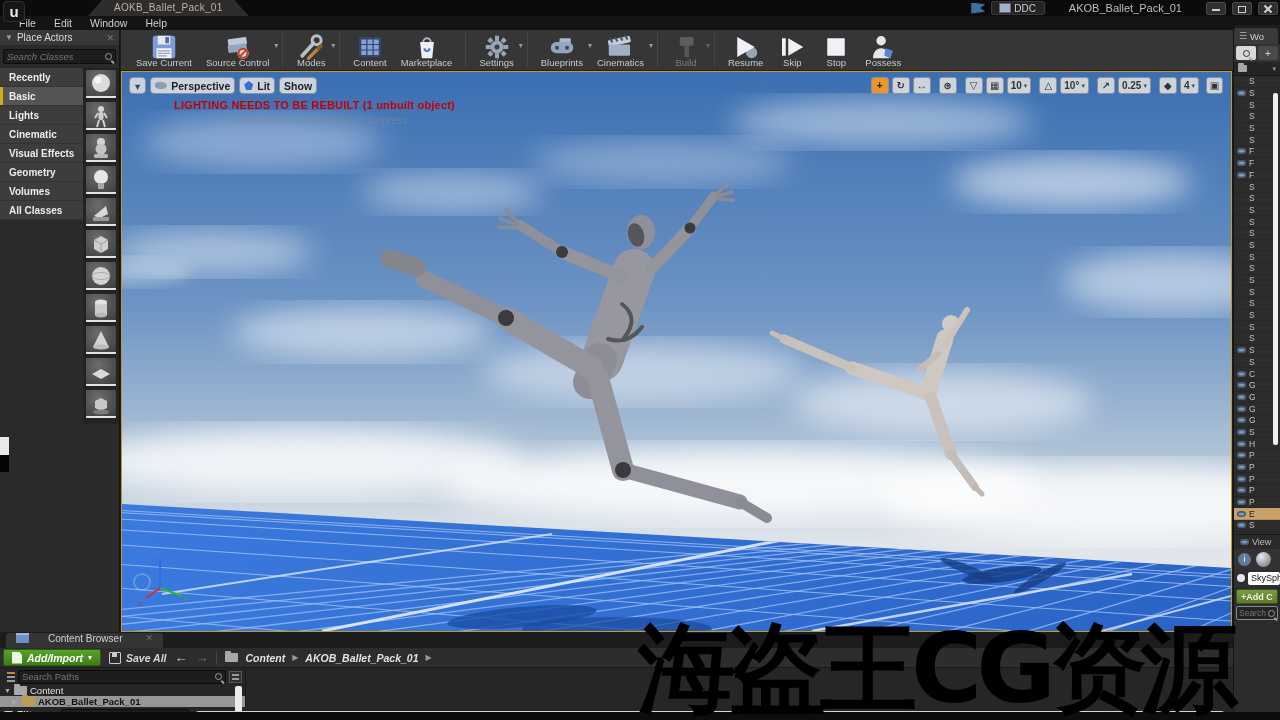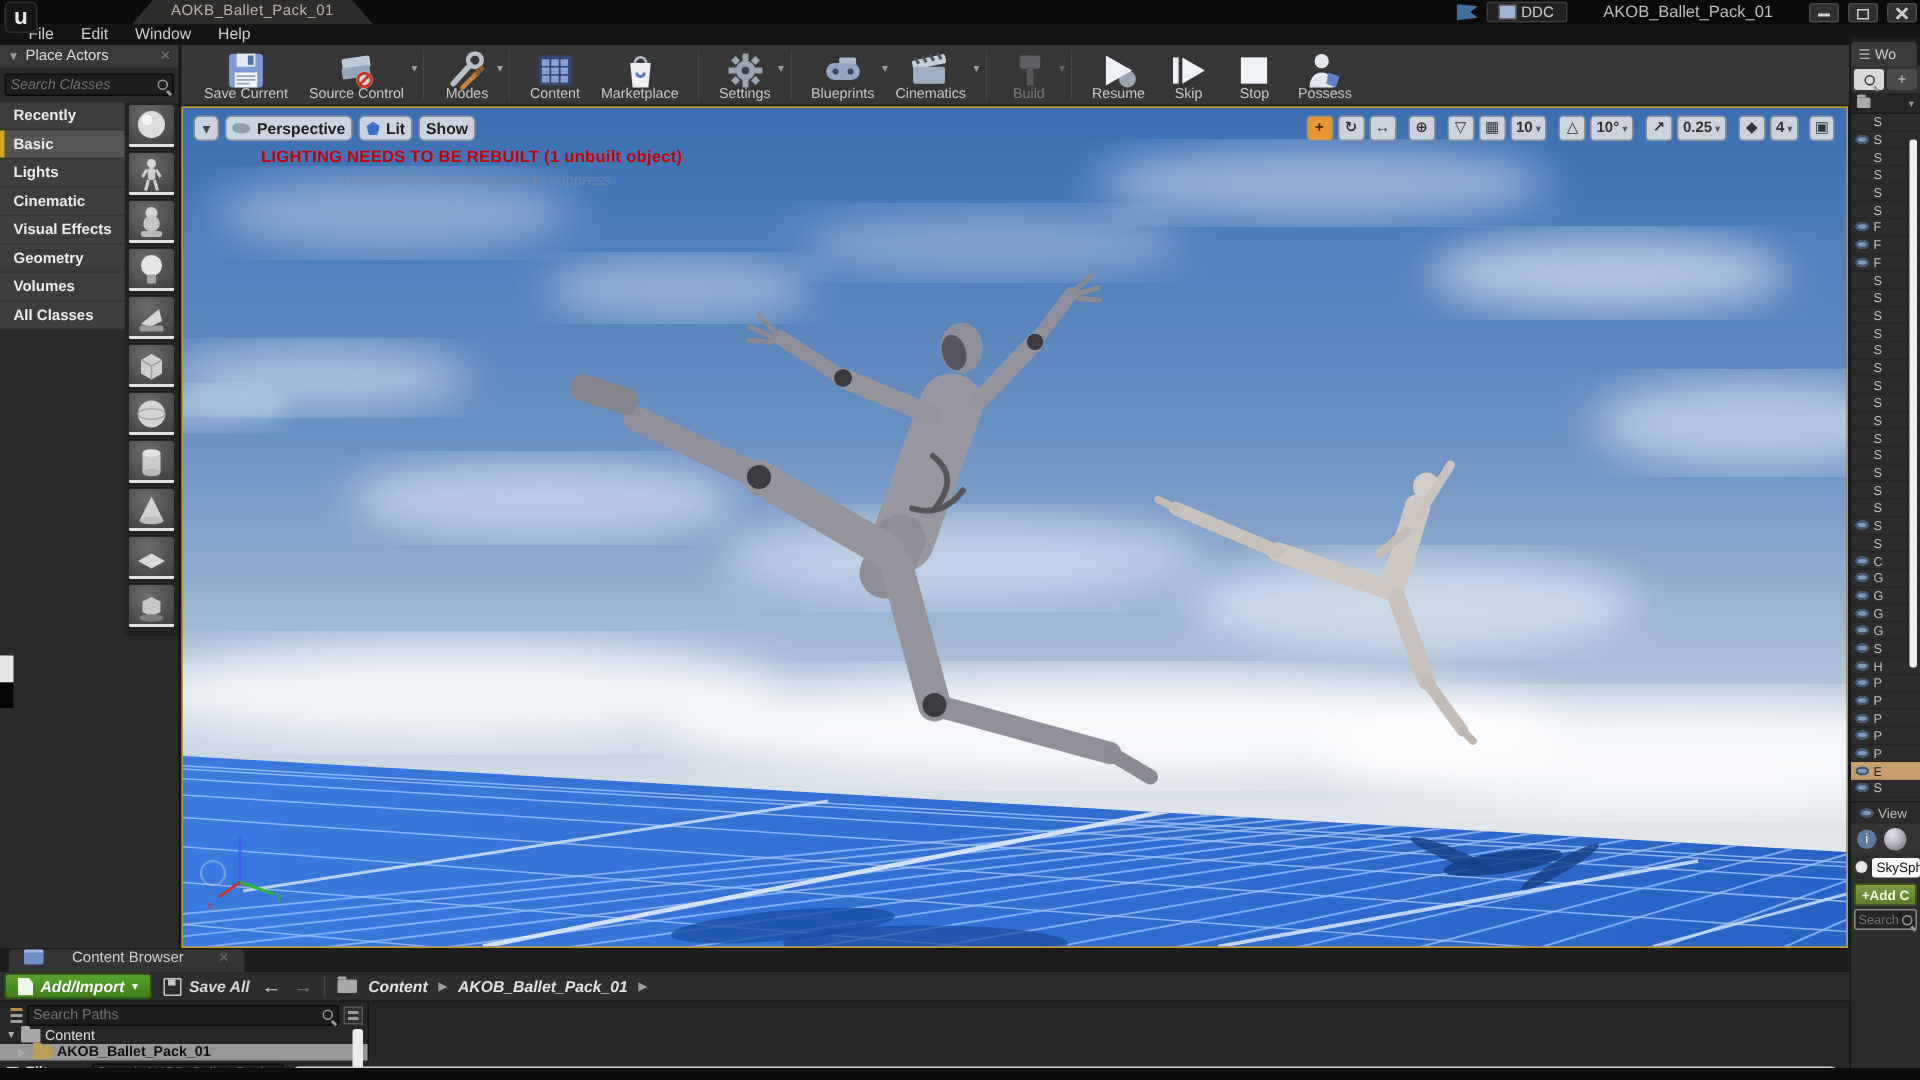--- a/index.html
+++ b/index.html
@@ -884,13 +884,14 @@
             <span class="eye"></span>
             <span>View Options</span>
           </div>
       </div>
     </div>
   </div>
 
   <div id="bottom-strip"></div>
   <div id="left-notch-w"></div>
   <div id="left-notch-b"></div>
+  <div id="watermark">海盗王CG资源</div>
 </div>
 
 </body></html>

